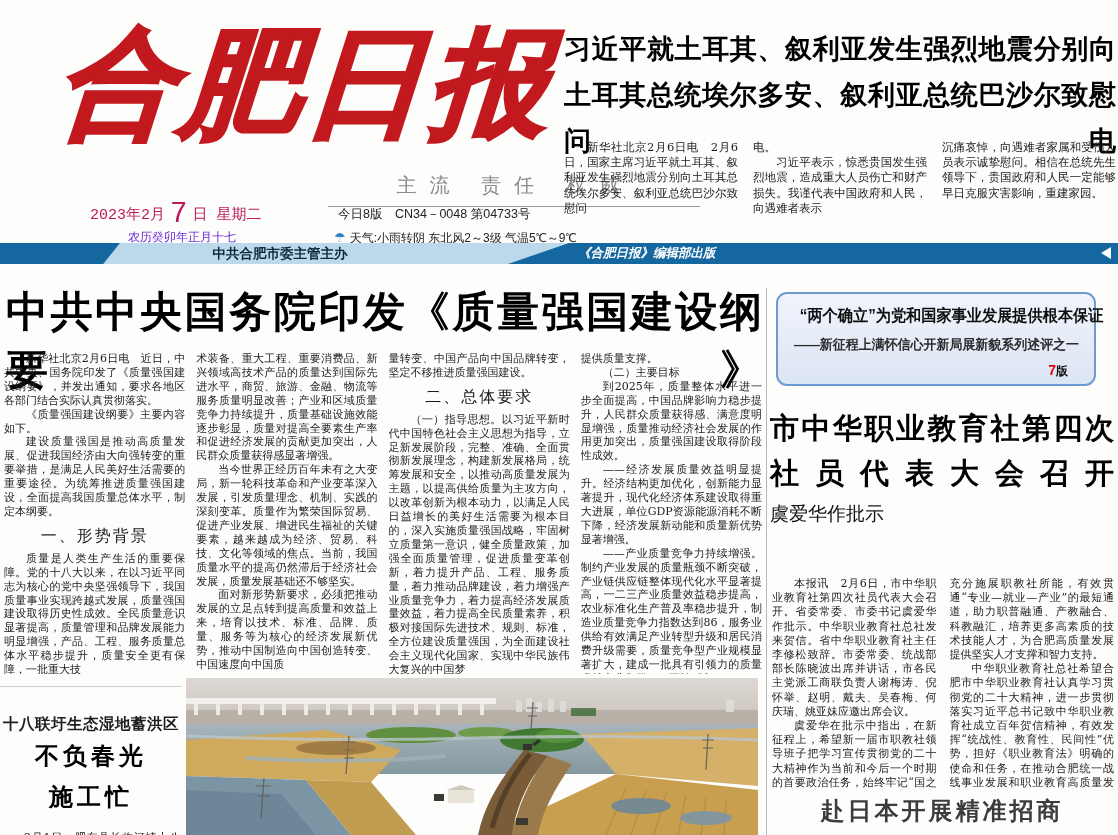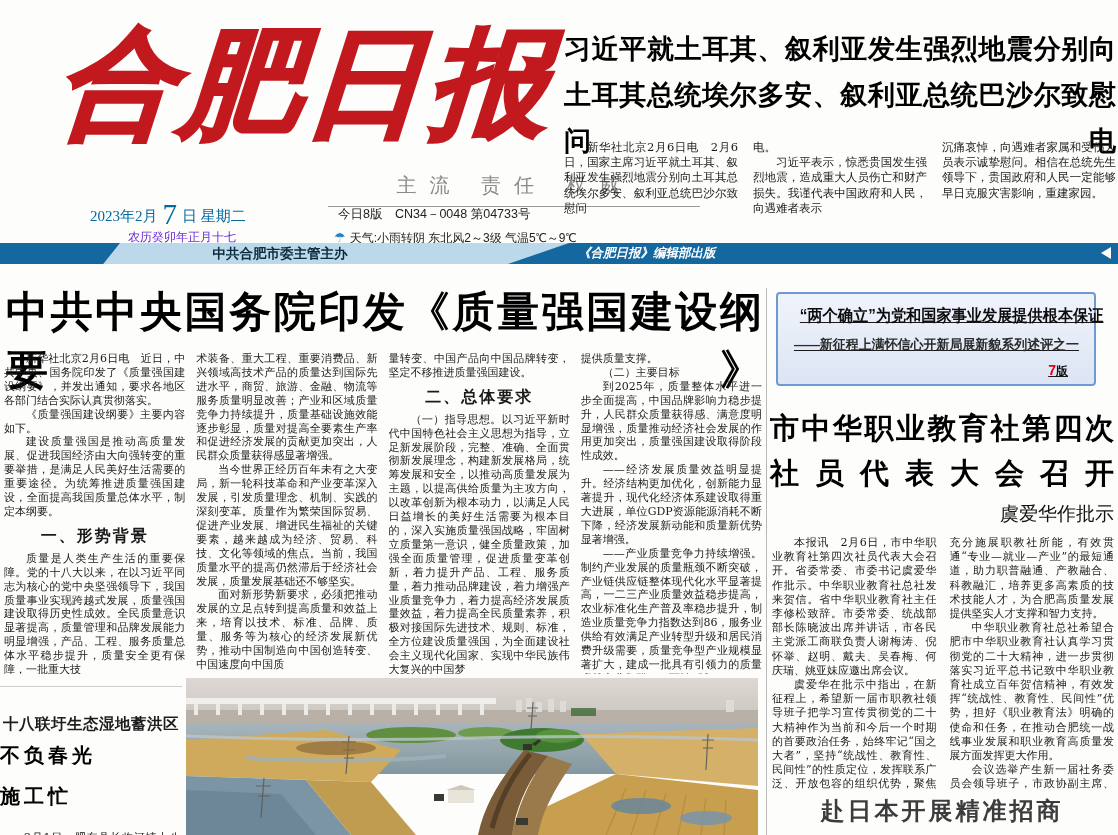--- a/index.html
+++ b/index.html
@@ -7,21 +7,21 @@
   #page{position:relative;width:1118px;height:835px;background:#fdfdfb;overflow:hidden;}
 
   
   .masthead{position:absolute;left:58px;top:-12px;width:520px;height:190px;
     font-family:"DejaVu Serif",serif;font-style:italic;font-weight:bold;
     color:#c2191f;font-size:118px;line-height:190px;letter-spacing:6px;white-space:nowrap;
     -webkit-text-stroke:3px #c2191f;transform:skewX(-4deg);}
   .slogan{position:absolute;left:328px;top:172px;width:372px;text-align:center;
     font-family:"Liberation Sans","DejaVu Sans",sans-serif;font-size:20px;color:#8b8b8b;
     letter-spacing:13px;padding-bottom:7px;border-bottom:1.5px solid #9a9a9a;}
-  .dateline{position:absolute;left:90px;top:198px;font-size:15px;color:#0369a1;font-family:Liberation Serif, serif;}
+  .dateline{position:absolute;left:90px;top:198px;font-size:15px;color:#be185d;font-family:Liberation Mono, monospace;}
   .dateline .day{font-size:29px;margin:0 5px;vertical-align:-3px;}
   .lunar{position:absolute;left:128px;top:229px;font-size:12px;color:#6d28d9;}
   .edition{position:absolute;left:338px;top:206px;font-size:12.5px;color:#222;font-family:"Liberation Sans",sans-serif;}
   .weather{position:absolute;left:334px;top:230px;font-size:12px;color:#222;font-family:"Liberation Sans",sans-serif;}
   .weather .wicon{color:#2a7fc1;font-size:13px;margin-right:4px;}
 
   
   .ts-head{position:absolute;left:564px;top:26px;width:552px;
     font-family:"Liberation Sans","DejaVu Sans",sans-serif;font-weight:bold;color:#000;}
   .ts-head .hline{font-size:27px;line-height:46px;text-align:justify;text-align-last:justify;white-space:normal;}
@@ -46,52 +46,52 @@
     border-top:6.5px solid transparent;border-bottom:6.5px solid transparent;border-right:10px solid #ffffff;}
 
   
   .main-head{position:absolute;left:6px;top:283px;width:756px;
     font-family:Liberation Sans, sans-serif;font-weight:bold;font-size:42px;line-height:58px;
     color:#000;text-align:justify;text-align-last:justify;}
   .main-body{position:absolute;left:4px;top:352px;width:758px;height:322px;display:flex;gap:11px;
     font-size:11px;line-height:13.9px;text-align:justify;overflow:hidden;}
   .main-body .mcol{flex:1;overflow:hidden;}
   .main-body p{margin:0;}
-  .sechead{font-family:"Liberation Sans",sans-serif;font-weight:bold;font-size:16px;letter-spacing:2px;
+  .sechead{font-family:"Liberation Sans",sans-serif;font-weight:normal;font-size:16px;letter-spacing:2px;
     text-align:center;margin:10px 0 9px 0;text-indent:0;}
 
   
   .vrule{position:absolute;left:766px;top:288px;width:1px;height:547px;background:#b9b9b9;}
-  .sbox{position:absolute;left:776px;top:292px;width:320px;height:94px;border:2px solid #6d9bd1;border-radius:4px;
-    background:linear-gradient(#f0f3fb,#dce5f4);box-sizing:border-box;padding:11px 10px 4px 10px;text-decoration:underline;}
+  .sbox{position:absolute;left:776px;top:292px;width:320px;height:94px;border:2px solid #6d9bd1;border-radius:11px;
+    background:linear-gradient(#f0f3fb,#dce5f4);box-sizing:border-box;padding:11px 10px 4px 10px;}
   .sbox .btitle{font-family:"Liberation Sans",sans-serif;font-weight:bold;font-size:16.5px;color:#0d0d0d;
     text-align:center;white-space:nowrap;transform:scaleX(0.92);transform-origin:center;}
   .sbox .bsub{font-family:"Liberation Sans",sans-serif;font-weight:bold;font-size:13.5px;color:#2b2b2b;
     text-align:center;margin-top:9px;white-space:nowrap;transform:scaleX(0.96);transform-origin:center;}
   .sbox .bpage{text-align:right;padding-right:16px;margin-top:7px;font-family:"Liberation Sans",sans-serif;font-weight:bold;}
   .sbox .bpage .pnum{color:#e60012;font-size:14px;}
   .sbox .bpage .plab{color:#111;font-size:12px;}
 
   .mt-head{position:absolute;left:770px;top:406px;width:344px;
     font-family:"Liberation Sans","DejaVu Sans",sans-serif;font-weight:bold;color:#000;}
   .mt-head .hline{font-size:29px;line-height:45px;text-align:justify;text-align-last:justify;}
-  .mt-sub{position:absolute;left:770px;top:501px;width:344px;text-align:right;
+  .mt-sub{position:absolute;left:770px;top:501px;width:344px;text-align:left;
     font-size:19px;color:#111;font-family:"DejaVu Serif",serif;}
   .mt-body{position:absolute;left:772px;top:536px;width:342px;height:254px;display:flex;gap:13px;
     font-size:11px;line-height:14.2px;text-align:justify;overflow:hidden;}
-  .mt-body .scol{flex:1;overflow:hidden;}
+  .mt-body .scol{flex:1;overflow:hidden;margin-top:41px;}
   .mt-body p{margin:0;}
 
   .br-head{position:absolute;left:770px;top:795px;width:344px;text-align:center;
     font-family:"Liberation Sans",sans-serif;font-weight:600;font-size:24px;color:#3c3c3c;letter-spacing:3px;}
 
   
   .ps{position:absolute;left:0;top:686px;width:182px;height:159px;border-top:1px solid #cfcfcf;box-sizing:border-box;}
   .ps .kicker{margin-top:27px;text-align:center;font-size:15.5px;font-weight:600;color:#1d1d1d;letter-spacing:0.5px;}
-  .ps .ptitle{text-align:left;font-size:20px;font-weight:bold;line-height:41px;color:#000;letter-spacing:4px;}
+  .ps .ptitle{text-align:center;font-size:24px;font-weight:bold;line-height:41px;color:#000;letter-spacing:4px;}
   .ps .pcap{margin-top:13px;font-size:11px;line-height:15.5px;text-align:justify;text-indent:2em;color:#111;padding:0 2px;}
 
   .photo{position:absolute;left:186px;top:678px;width:572px;height:157px;overflow:hidden;}
   .photo svg{display:block;}
 </style>
 </head>
 <body>
 <div id="page">
 
   <div class="masthead">合肥日报</div>

